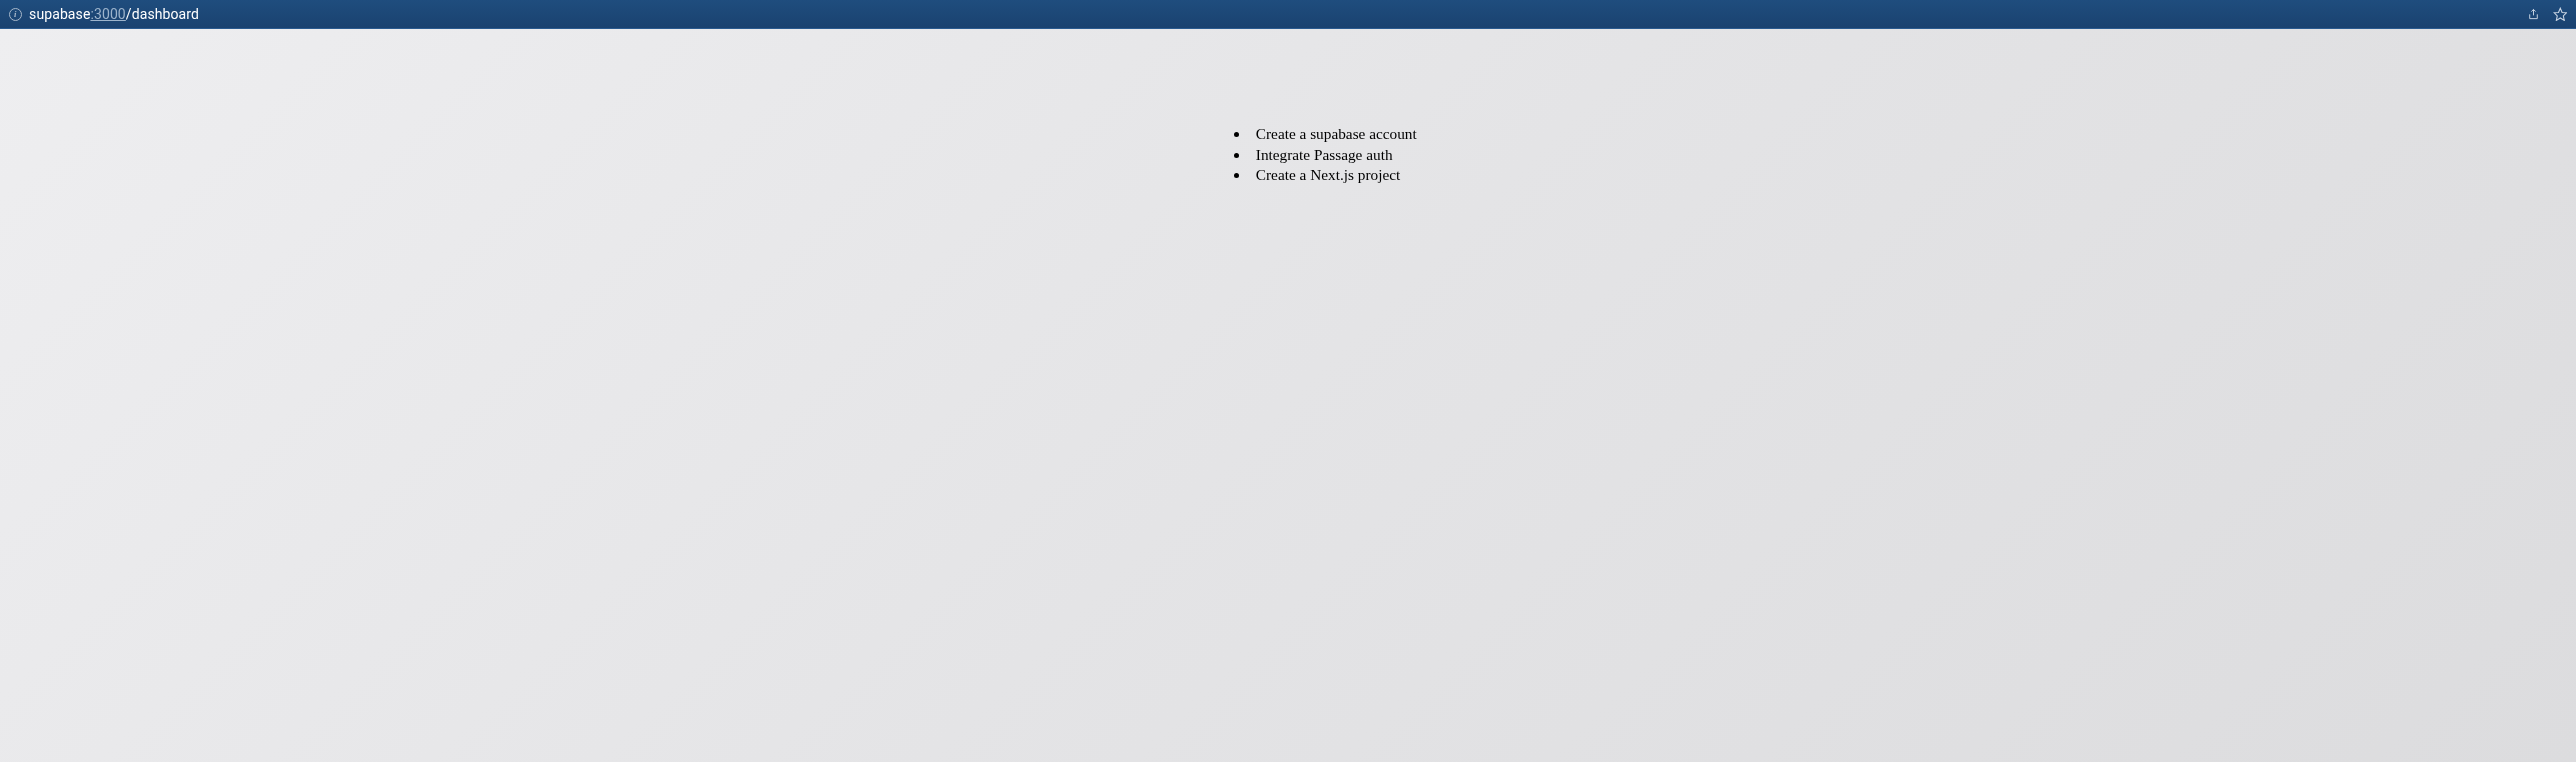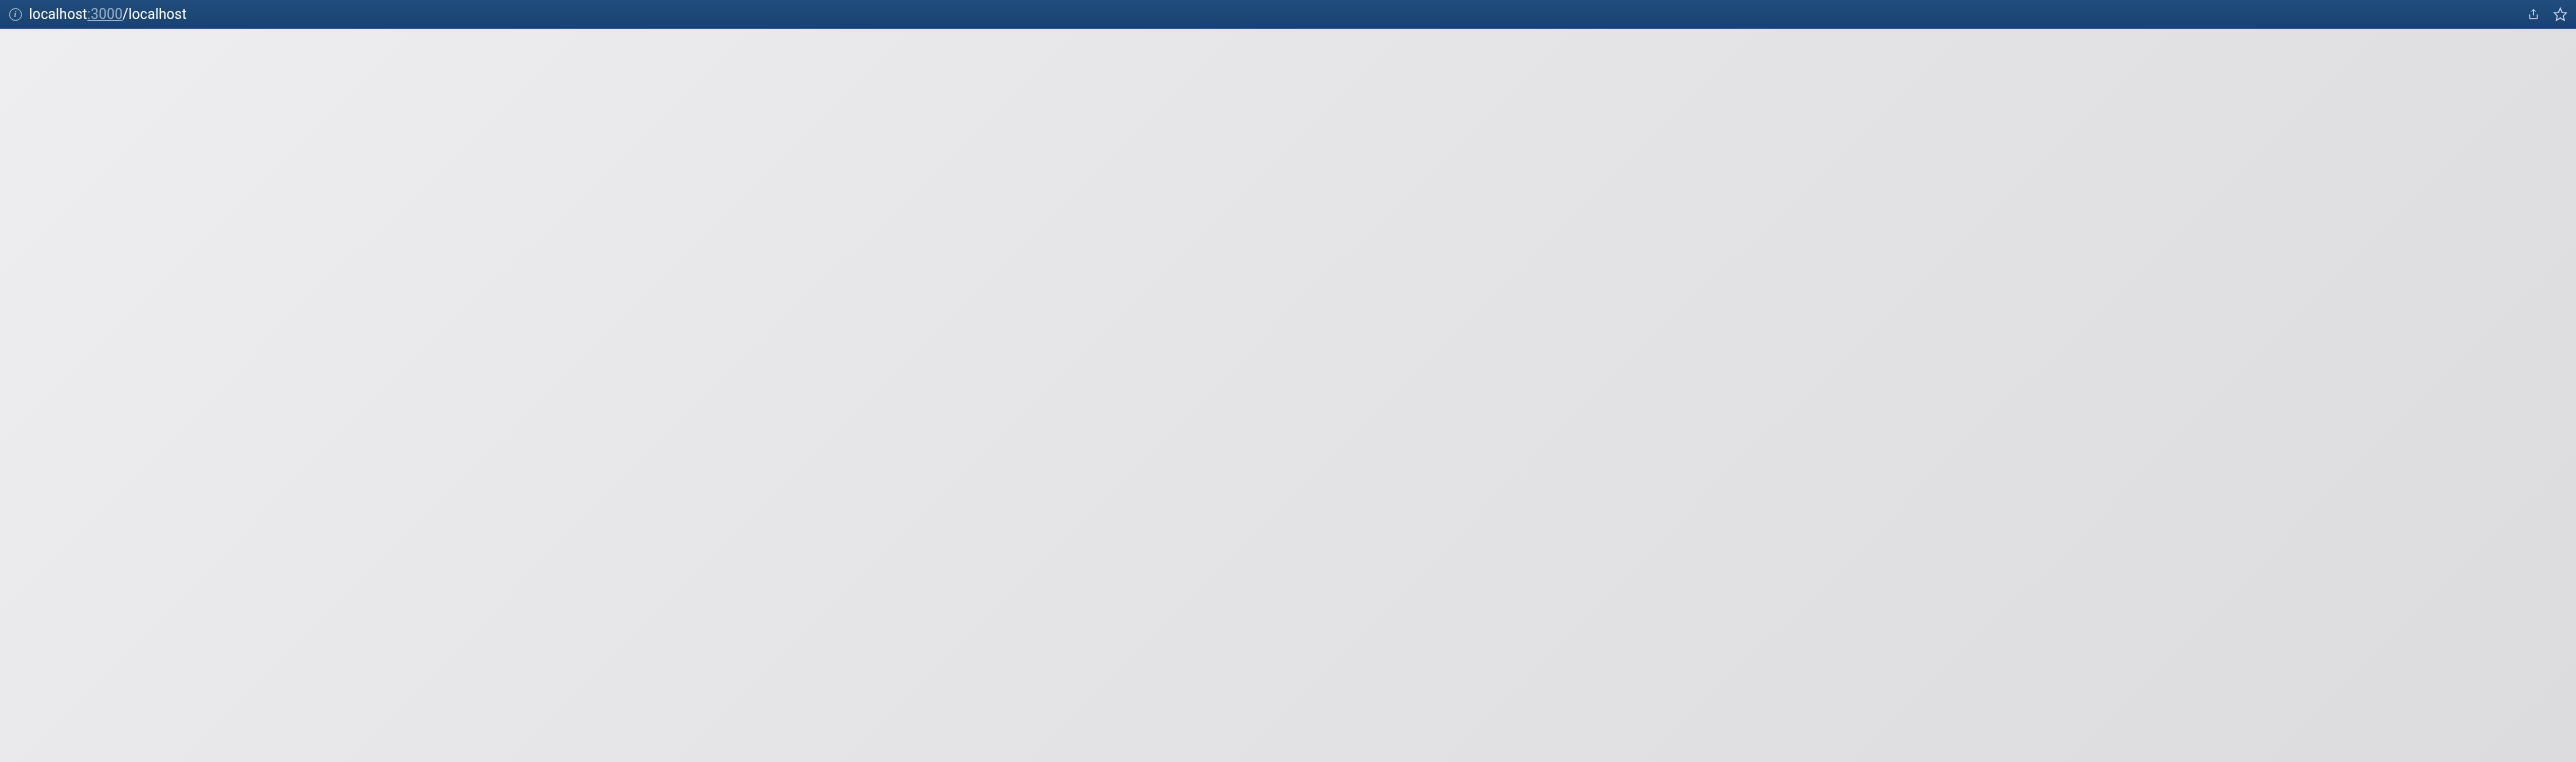--- a/index.html
+++ b/index.html
@@ -137,34 +137,39 @@
       padding-left: 5.8px;
     }
   </style>
 </head>
 <body>
 
 <div class="browser-chrome">
   <div class="url-bar-container">
     <span class="info-icon">i</span>
     <span class="url-text">
-      <span class="url-host">localhost</span><span class="url-port">:3000</span><span class="url-path">/localhost</span>
+      <span class="url-host">supabase</span><span class="url-port">:3000</span><span class="url-path">/dashboard</span>
     </span>
   </div>
   <div class="chrome-actions">
     <span class="share-icon">
       <svg viewBox="0 0 24 24">
         <path d="M12 3 L12 14 M8 7 L12 3 L16 7 M5 12 L5 20 L19 20 L19 12"></path>
       </svg>
     </span>
     <span class="star-icon">
       <svg viewBox="0 0 24 24">
         <path d="M12 2 L15 9 L22 9.5 L17 14.5 L18.5 22 L12 18 L5.5 22 L7 14.5 L2 9.5 L9 9 Z"></path>
       </svg>
     </span>
   </div>
 </div>
 
 <div class="page-content">
   <div class="content-container">
+    <ul class="todo-list">
+      <li>Create a supabase account</li>
+      <li>Integrate Passage auth</li>
+      <li>Create a Next.js project</li>
+    </ul>
   </div>
 </div>
 
 
 </body></html>

